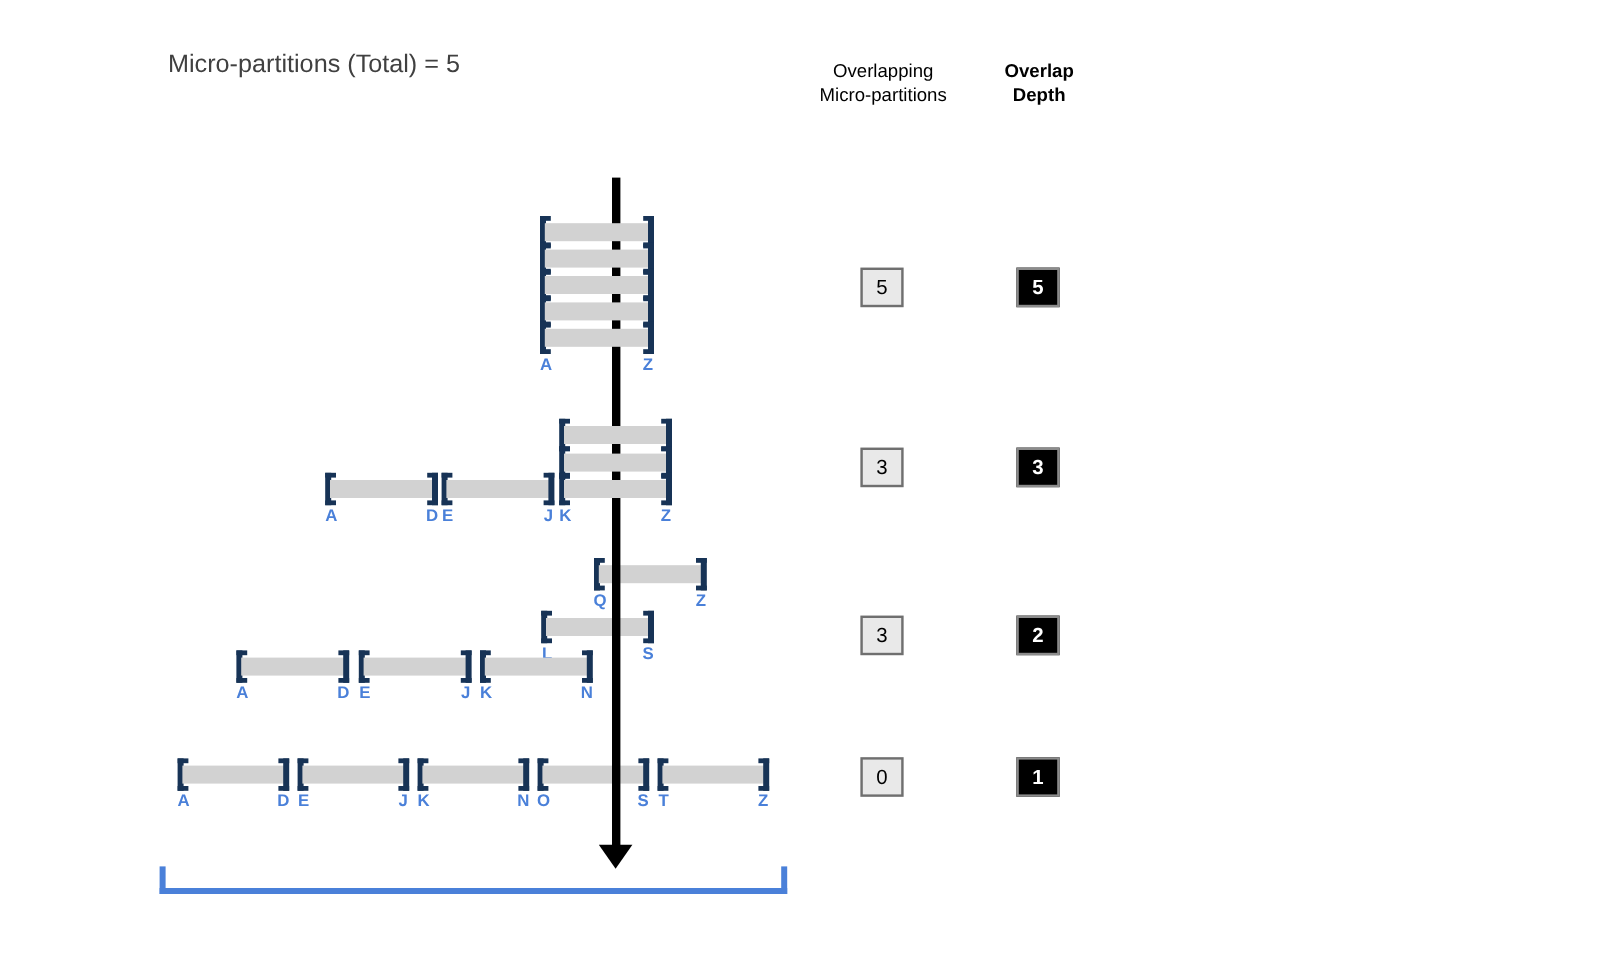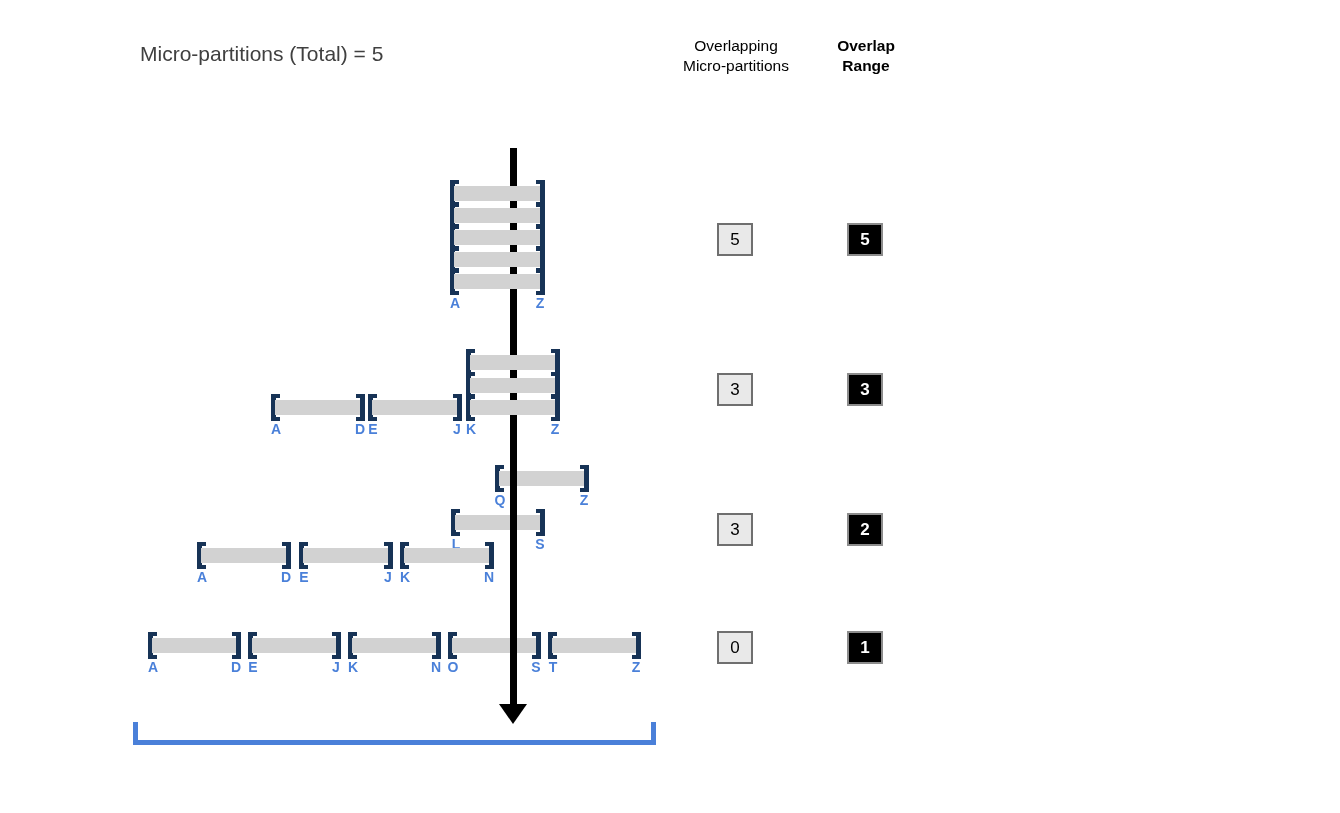--- a/index.html
+++ b/index.html
@@ -4,21 +4,21 @@
 <style>
   html,body { margin:0; padding:0; background:#fff; }
   #canvas {
     position:relative; width:1340px; height:813px; overflow:hidden;
     background:#ffffff; font-family:"Liberation Sans", sans-serif;
   }
   .title {
     position:absolute; left:140px; top:42px;
     font-size:21px; color:#404040; white-space:nowrap;
   }
-  .hdr { position:absolute; top:36px; text-align:center; font-size:15.5px; line-height:20px; color:#000; }
+  .hdr { position:absolute; top:50px; text-align:center; font-size:15.5px; line-height:20px; color:#000; }
   .hdr-overlapping { left:656px; width:160px; }
   .hdr-depth { left:816px; width:100px; font-weight:bold; }
 
   
   .arrow-line {
     position:absolute; left:510px; top:148px; width:7px; height:558px;
     background:#000; z-index:2;
   }
   .arrow-head {
     position:absolute; left:499px; top:704px; width:0; height:0; z-index:2;
@@ -61,21 +61,21 @@
 <div id="canvas">
 
   <div class="title">Micro-partitions (Total) = 5</div>
 
   <div class="hdr hdr-overlapping">
     <span>Overlapping</span><br>
     <span>Micro-partitions</span>
   </div>
   <div class="hdr hdr-depth">
     <span>Overlap</span><br>
-    <span>Range</span>
+    <span>Depth</span>
   </div>
 
   <div class="arrow-line"></div>
   <div class="arrow-head"></div>
 
   <div id="diagram">
       <div class="segment" style="left: 450px; top: 180px; width: 95px; z-index: 3;">
         <div class="br bl"></div>
         <div class="bar"></div>
         <div class="br brt"></div>

